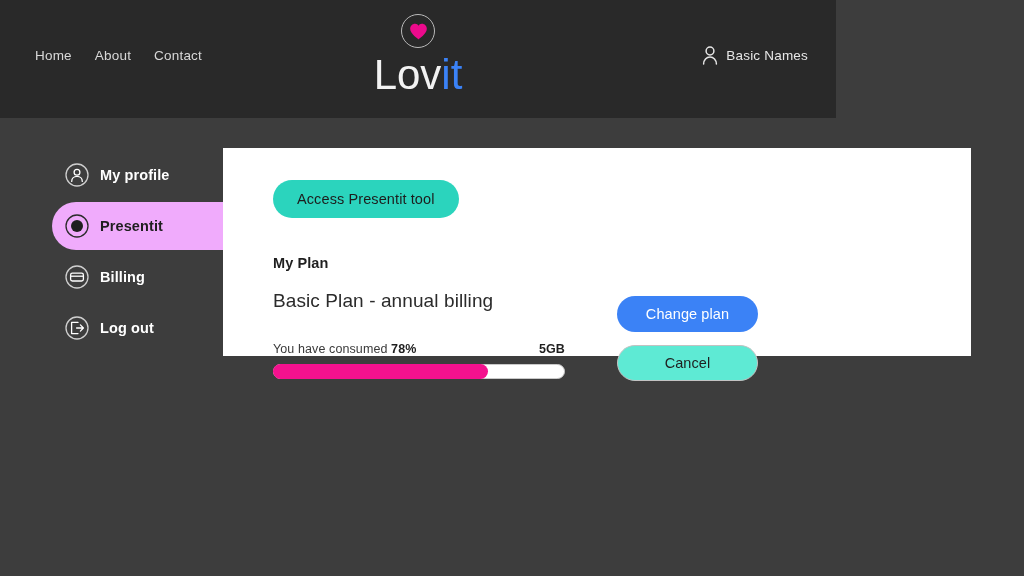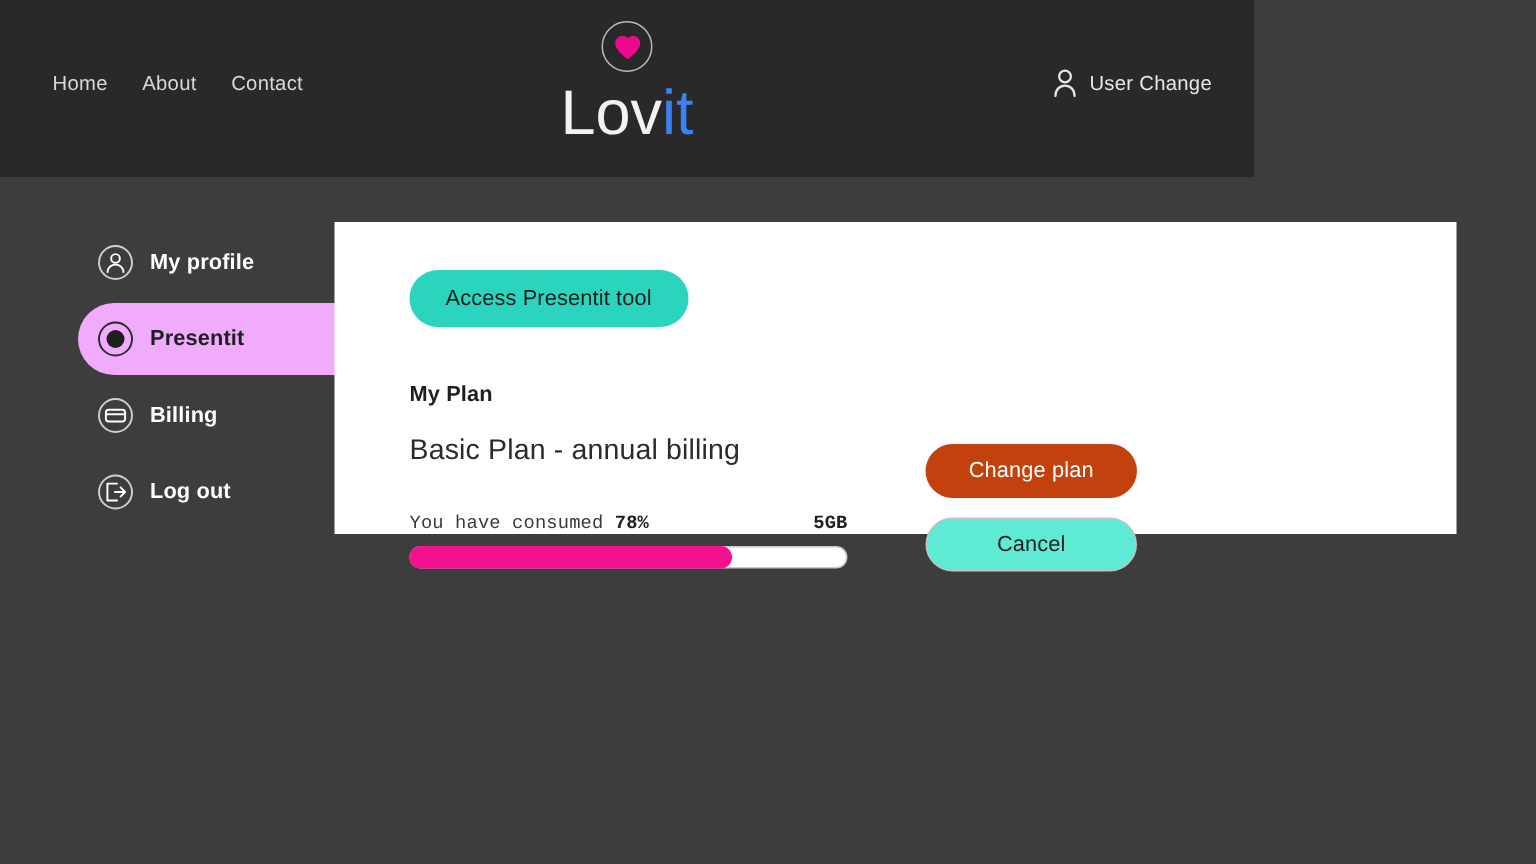--- a/index.html
+++ b/index.html
@@ -182,21 +182,20 @@
     top: 194px;
     width: 292px;
   }
   .usage-row {
     display: flex;
     justify-content: space-between;
     align-items: center;
     font-size: 12.5px;
     color: #3a3a3a;
     letter-spacing: 0.1px;
-    font-family: Liberation Mono, monospace;
   }
   .usage-pct { font-weight: bold; color: #1f1f1f; }
   .usage-cap { font-weight: bold; color: #1f1f1f; font-size: 12.5px; }
   .bar-track {
     margin-top: 8px;
     position: relative;
     width: 292px;
     height: 15px;
     border: 1px solid #c9c9c9;
     border-radius: 8px;
@@ -223,21 +222,21 @@
   .btn-primary, .btn-secondary {
     width: 141px;
     height: 36px;
     border-radius: 18px;
     font-family: "Liberation Sans", sans-serif;
     font-size: 14.5px;
     letter-spacing: 0.1px;
     cursor: pointer;
   }
   .btn-primary {
-    background: #c2410c;
+    background: #3b82f6;
     color: #ffffff;
     border: none;
   }
   .btn-secondary {
     background: #5eead4;
     color: #1f1f1f;
     border: 1px solid #c2c2c2;
   }
 </style>
 </head>
@@ -260,21 +259,21 @@
     <div class="brand-name">
       <span>Lov</span><span class="accent">it</span>
     </div>
   </div>
 
   <div class="user">
     <svg width="16" height="19" viewBox="0 0 16 19">
       <circle cx="8" cy="5" r="3.9" fill="none" stroke="#e6e6e6" stroke-width="1.5"></circle>
       <path d="M1.6 18 C1.6 13.8 4.5 11 8 11 C11.5 11 14.4 13.8 14.4 18" fill="none" stroke="#e6e6e6" stroke-width="1.5" stroke-linecap="round"></path>
     </svg>
-    <span class="user-name">User Change</span>
+    <span class="user-name">Basic Names</span>
   </div>
 </div>
 
 <div class="sidebar">
 
   <div class="side-item">
     <span class="side-icon">
       <svg width="24" height="24" viewBox="0 0 24 24">
         <circle cx="12" cy="12" r="11" fill="none" stroke="#cfcfcf" stroke-width="1.3"></circle>
         <circle cx="12" cy="9.3" r="2.9" fill="none" stroke="#ffffff" stroke-width="1.3"></circle>

